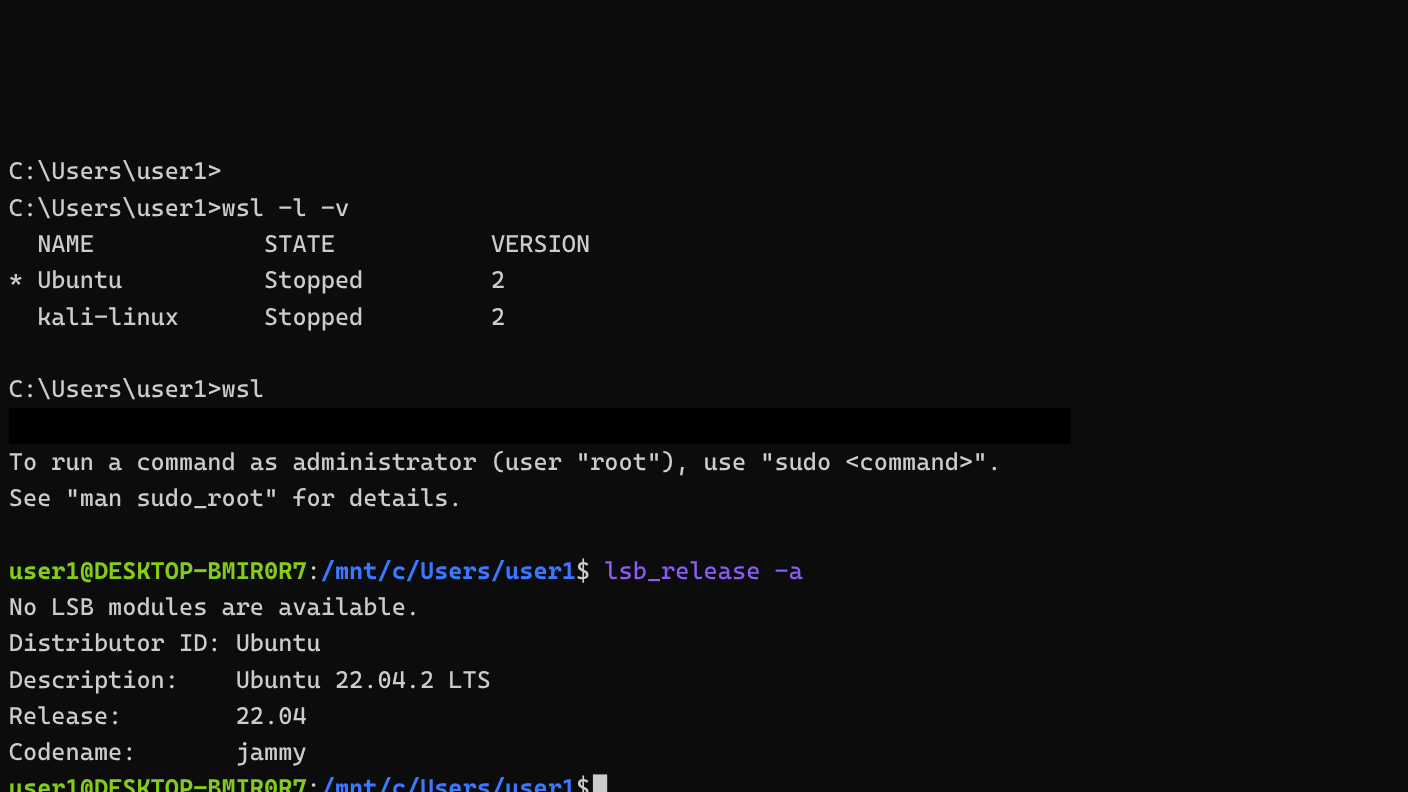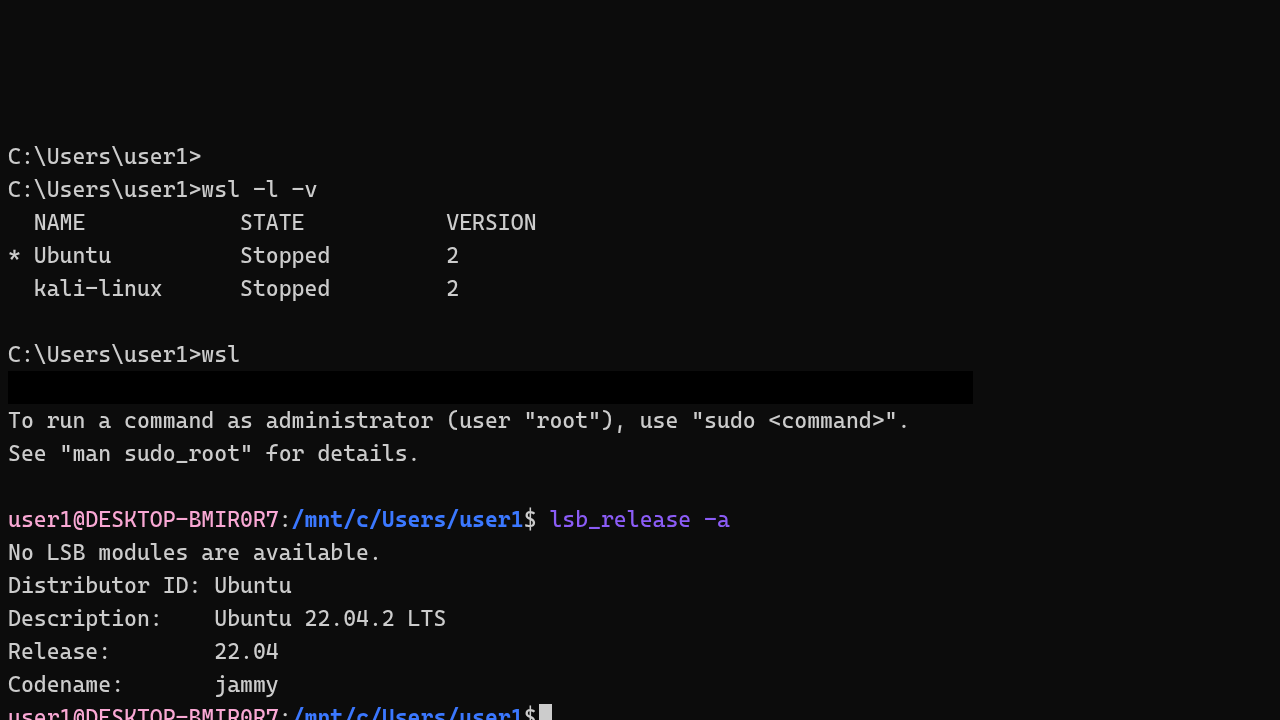--- a/index.html
+++ b/index.html
@@ -17,22 +17,22 @@
       white-space: pre;
       width: 1280px;
       height: 720px;
       overflow: hidden;
       font-weight: 500;
     }
     .line {
       white-space: pre;
     }
     .user-host {
-      color: #f9a8d4;
-      font-weight: normal;
+      color: #84cc16;
+      font-weight: bold;
     }
     .path {
       color: #3b78ff;
       font-weight: bold;
       margin-top: 18px;
     }
     .dollar {
       color: #cccccc;
     }
     .cmd {

